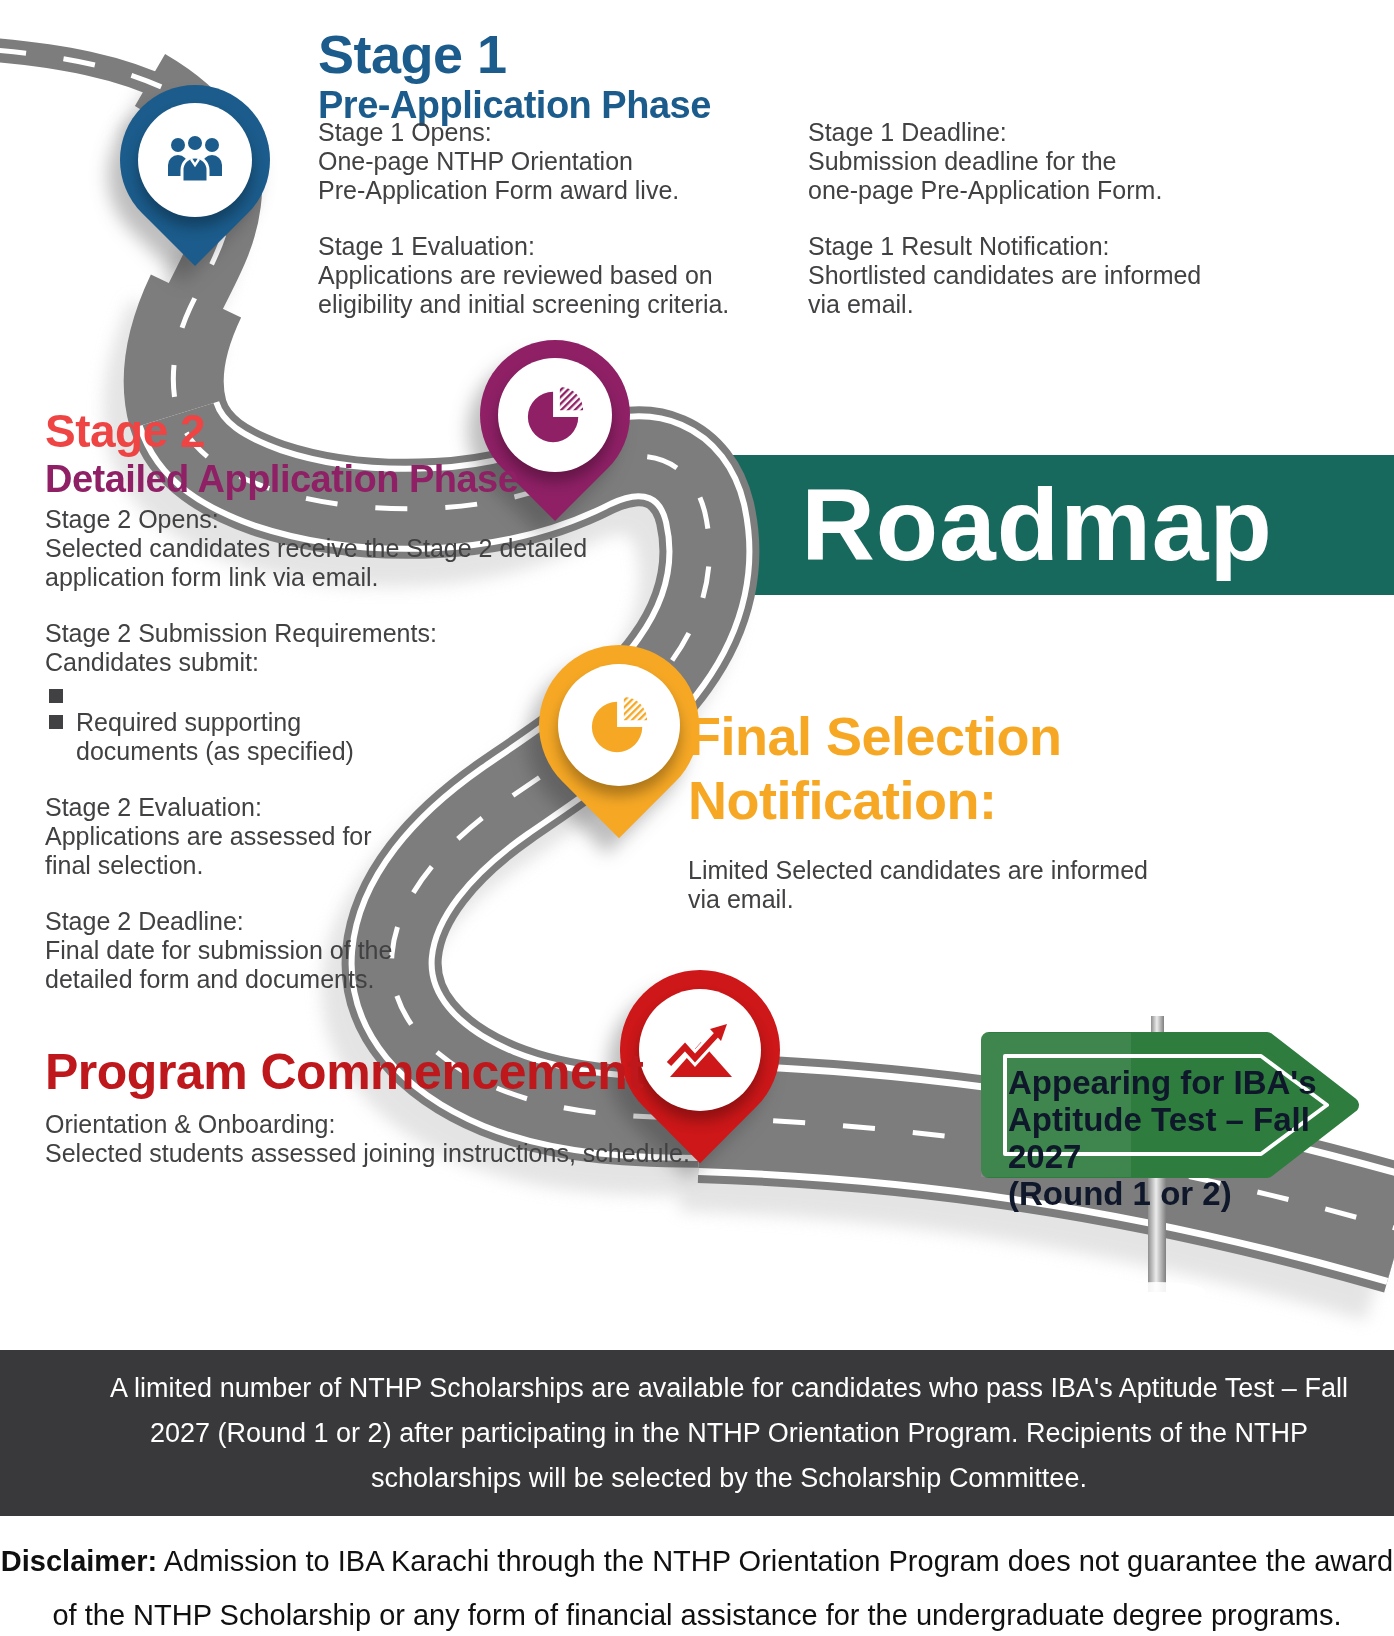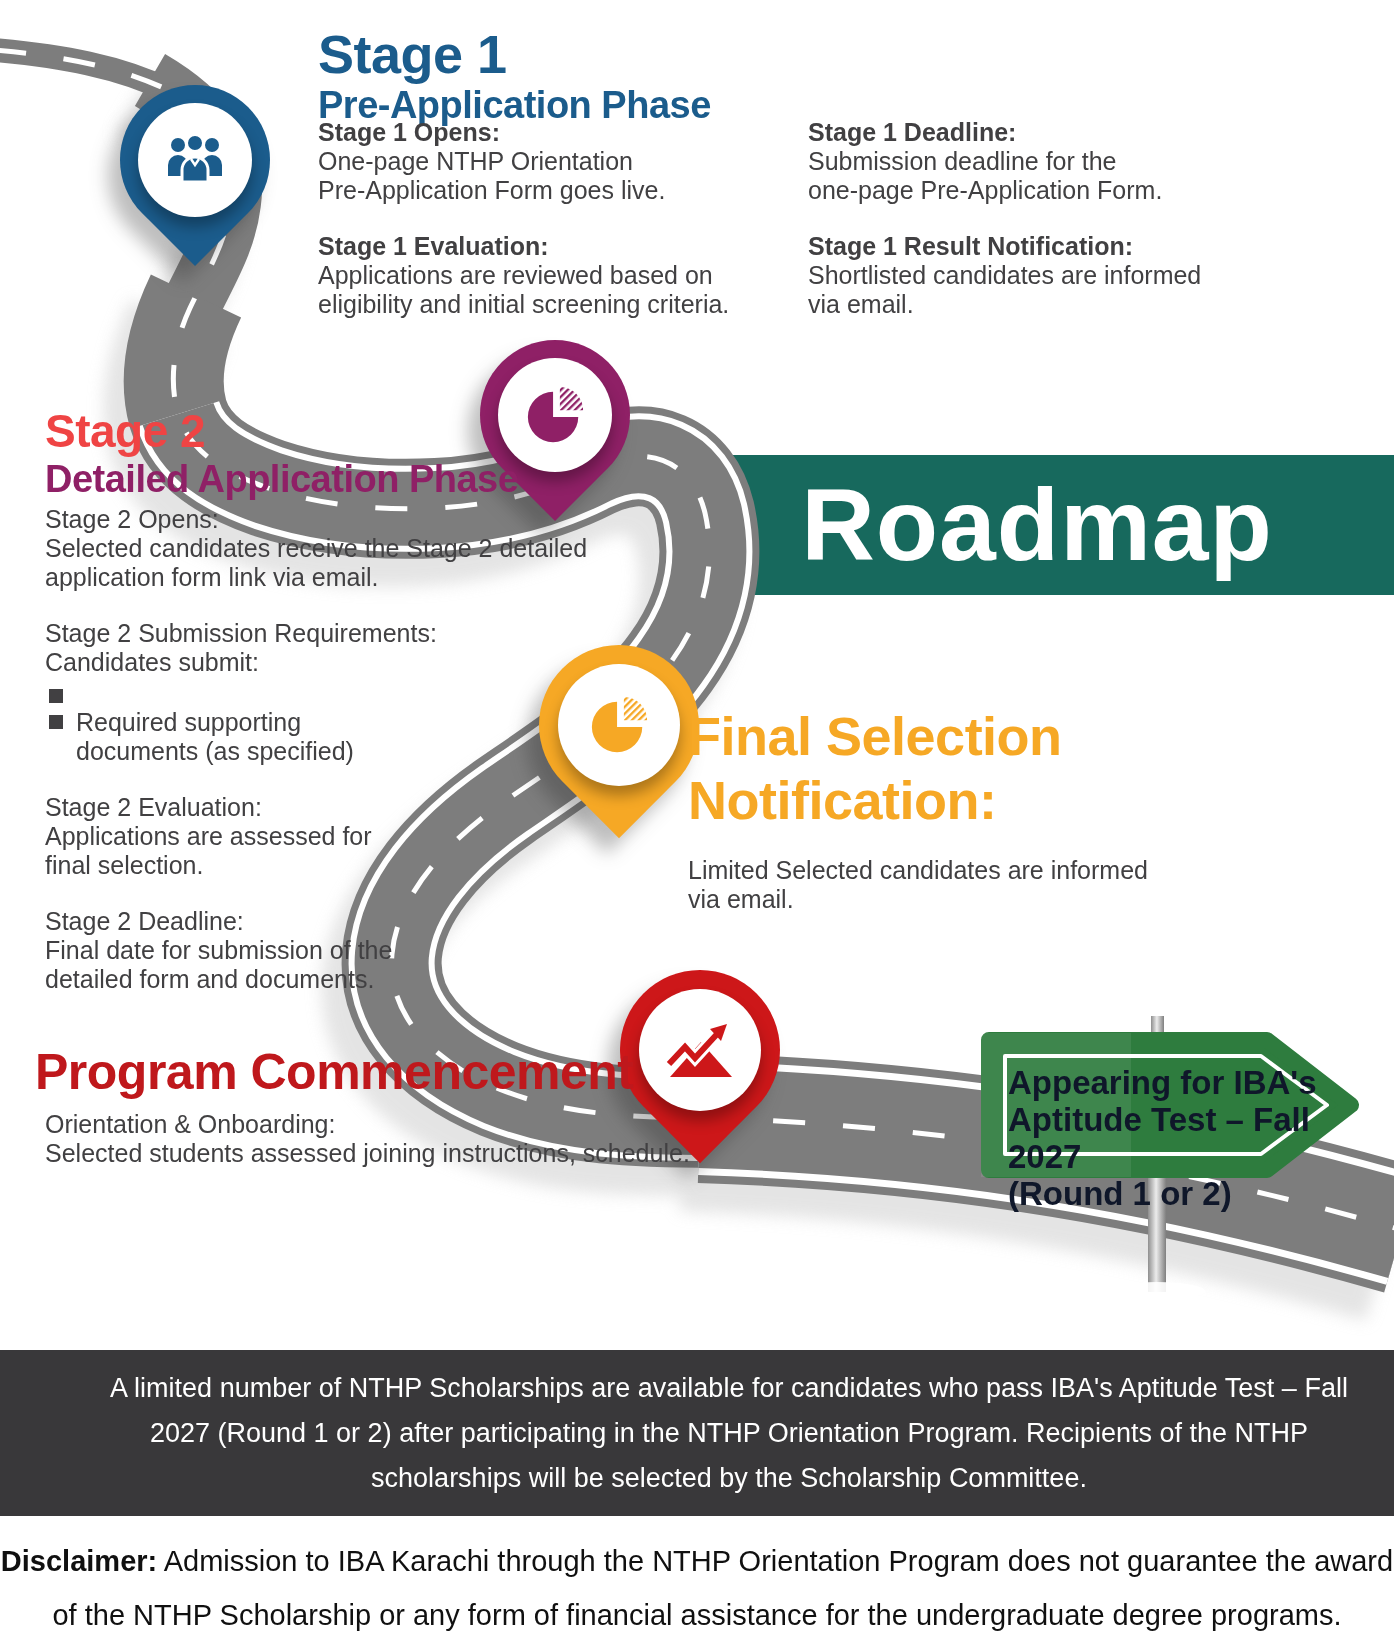--- a/index.html
+++ b/index.html
@@ -8,21 +8,21 @@
   .abs{position:absolute}
   
   .hd{font-weight:bold;letter-spacing:-.5px;line-height:1.04}
   .stage1-h1{font-size:54px;color:#1b5c8c}
   .stage1-h2{font-size:38px;color:#1b5c8c;margin-top:4px}
   .stage2-h1{font-size:46px;color:#ef4444}
   .stage2-h2{font-size:38px;color:#8f2066;margin-top:4px}
   .fs-h{font-size:54px;color:#f6a825;line-height:1.18}
   .pc-h{font-size:50px;color:#bf181c}
   
-  .lbl{font-weight:bold;font-size:25px;line-height:29px}
+  .lbl{font-weight:normal;font-size:25px;line-height:29px}
   .reg .lbl{font-weight:normal}
   .bodytxt{font-size:25px;line-height:29px}
   .ml{white-space:pre-line}
   .tblock{margin-bottom:27px}
   .bullet{display:flex;gap:13px;margin-top:5px;margin-left:4px}
   .sq{width:14px;height:14px;background:#414042;margin-top:7px;flex:none}
   
   .pin{position:absolute;filter:drop-shadow(-12px 16px 9px rgba(40,40,40,.30));z-index:4}
   .drop{position:absolute;inset:0;background:var(--c);border-radius:50% 50% 50% 0;transform:rotate(-45deg)}
   .disc{position:absolute;background:#fff;border-radius:50%;box-shadow:0 10px 14px rgba(0,0,0,.30)}
@@ -149,21 +149,21 @@
   </div>
 
   <div class="abs z5" style="left:318px;top:26px">
     <div class="hd stage1-h1">Stage 1</div>
     <div class="hd stage1-h2">Pre-Application Phase</div>
   </div>
   <div class="abs z5" style="left:318px;top:118px;width:460px">
     <div class="tblock">
       <div class="lbl">Stage 1 Opens:</div>
       <div class="bodytxt ml">One-page NTHP Orientation
-Pre-Application Form goes live.</div>
+Pre-Application Form award live.</div>
     </div>
     <div class="tblock">
       <div class="lbl">Stage 1 Evaluation:</div>
       <div class="bodytxt ml">Applications are reviewed based on
 eligibility and initial screening criteria.</div>
     </div>
   </div>
   <div class="abs z5" style="left:808px;top:118px;width:440px">
     <div class="tblock">
       <div class="lbl">Stage 1 Deadline:</div>
@@ -211,21 +211,21 @@
     </div>
   </div>
 
   <div class="abs z5" style="left:688px;top:705px;width:520px">
     <div class="hd fs-h ml">Final Selection
 Notification:</div>
     <div class="bodytxt ml" style="margin-top:24px">Limited Selected candidates are informed
 via email.</div>
   </div>
 
-  <div class="abs z5" style="left:35px;top:1046px">
+  <div class="abs z5" style="left:45px;top:1046px">
     <div class="hd pc-h">Program Commencement</div>
   </div>
   <div class="abs z5 reg" style="left:45px;top:1110px;width:850px">
     <div class="tblock">
       <div class="lbl">Orientation &amp; Onboarding:</div>
       <div class="bodytxt ml">Selected students assessed joining instructions, schedule.</div>
     </div>
   </div>
 
   <div class="abs" id="footer-bar">

